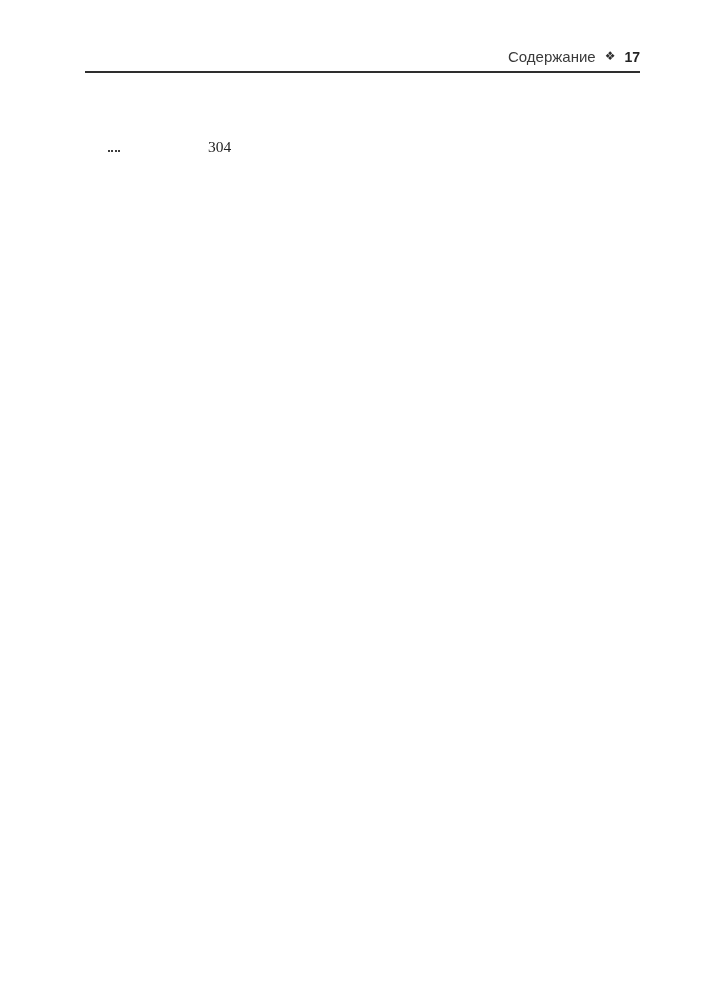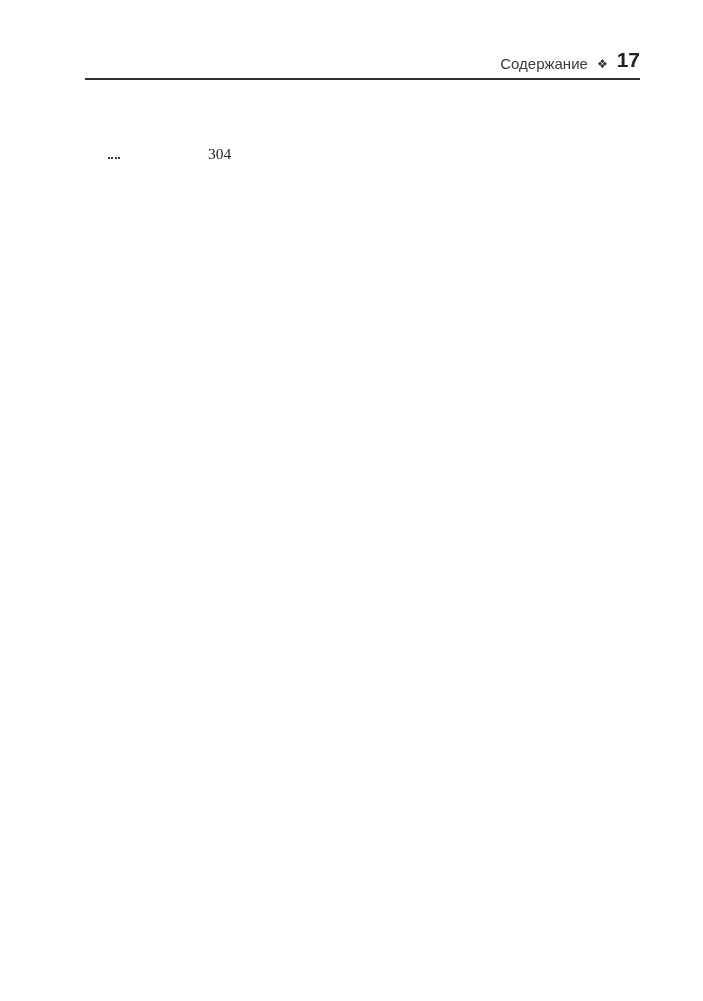--- a/index.html
+++ b/index.html
@@ -15,39 +15,39 @@
     width: 703px;
     height: 1001px;
     padding: 48px 63px 0 85px;
     font-family: "Liberation Serif", "DejaVu Serif", serif;
     color: #1f1f1f;
   }
   
   .running-head {
     display: flex;
     justify-content: flex-end;
-    align-items: flex-end;
+    align-items: center;
     gap: 9px;
     padding-bottom: 6px;
     border-bottom: 2px solid #2e2e2e;
   }
   .running-head .section-label {
     font-family: "Liberation Sans", "DejaVu Sans", sans-serif;
     font-size: 15px;
     color: #3a3a3a;
   }
   .running-head .separator {
     font-family: "DejaVu Sans", sans-serif;
     font-size: 12px;
     color: #2e2e2e;
     transform: translateY(-1px);
   }
   .running-head .folio {
     font-family: "Liberation Sans", "DejaVu Sans", sans-serif;
-    font-size: 21px;
+    font-size: 14px;
     font-weight: bold;
     color: #222222;
   }
   
   .toc {
     margin-top: 16px;
   }
   .row {
     display: flex;
     align-items: baseline;

